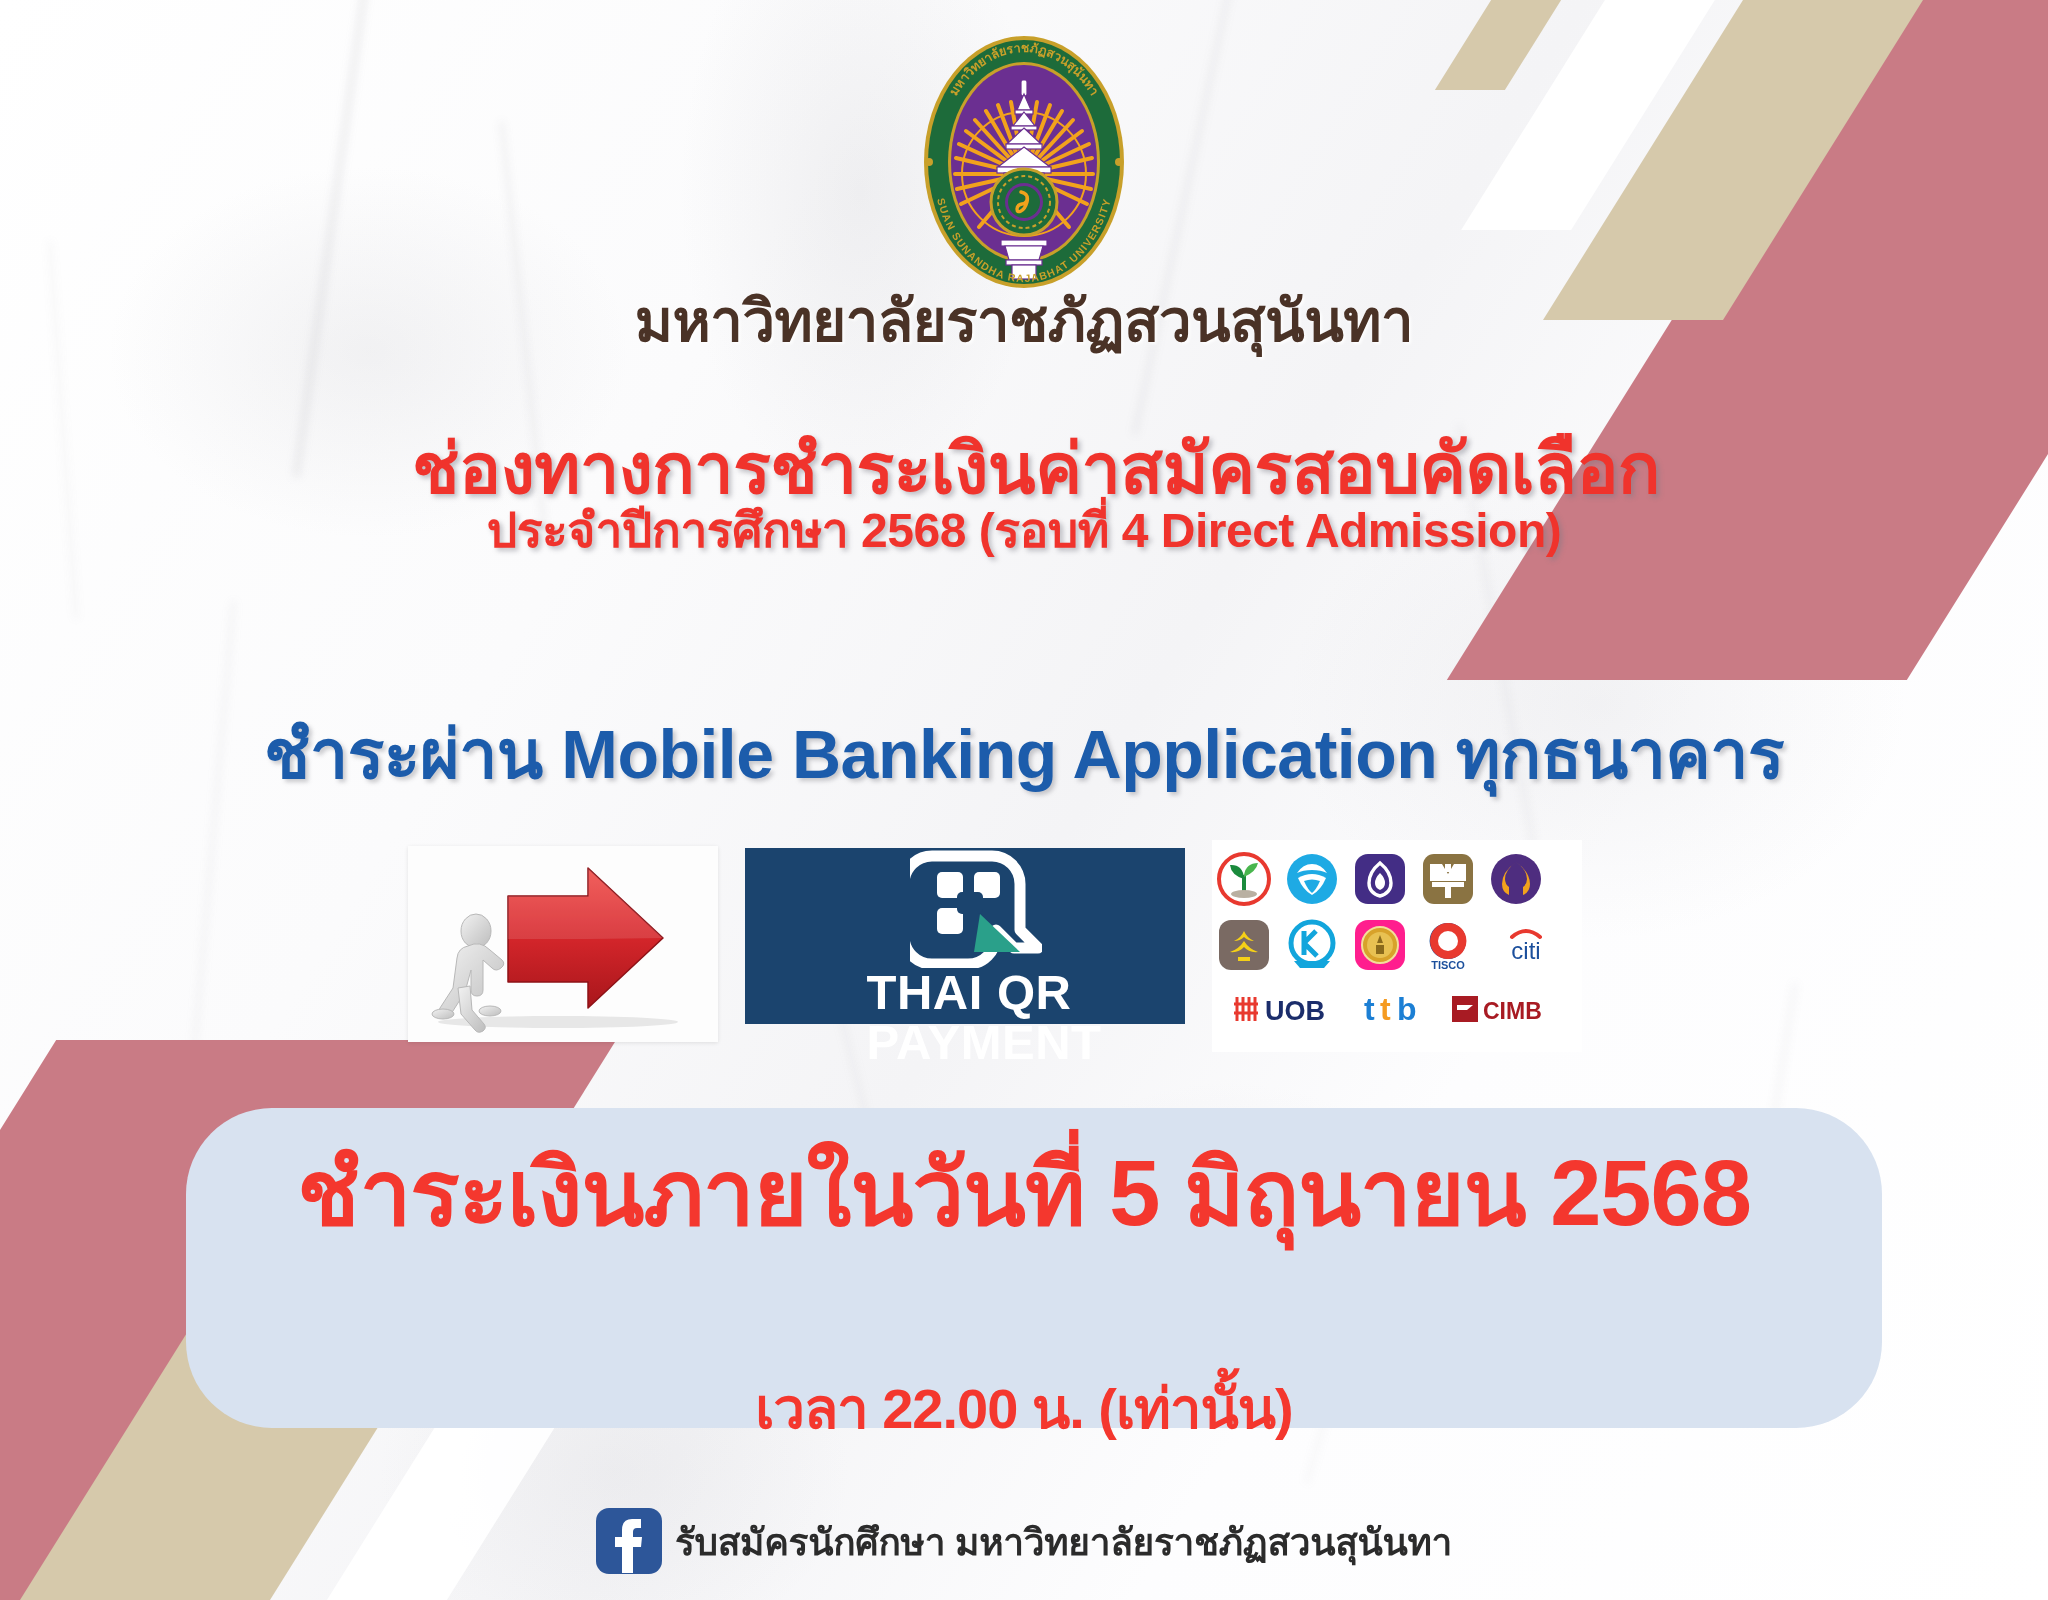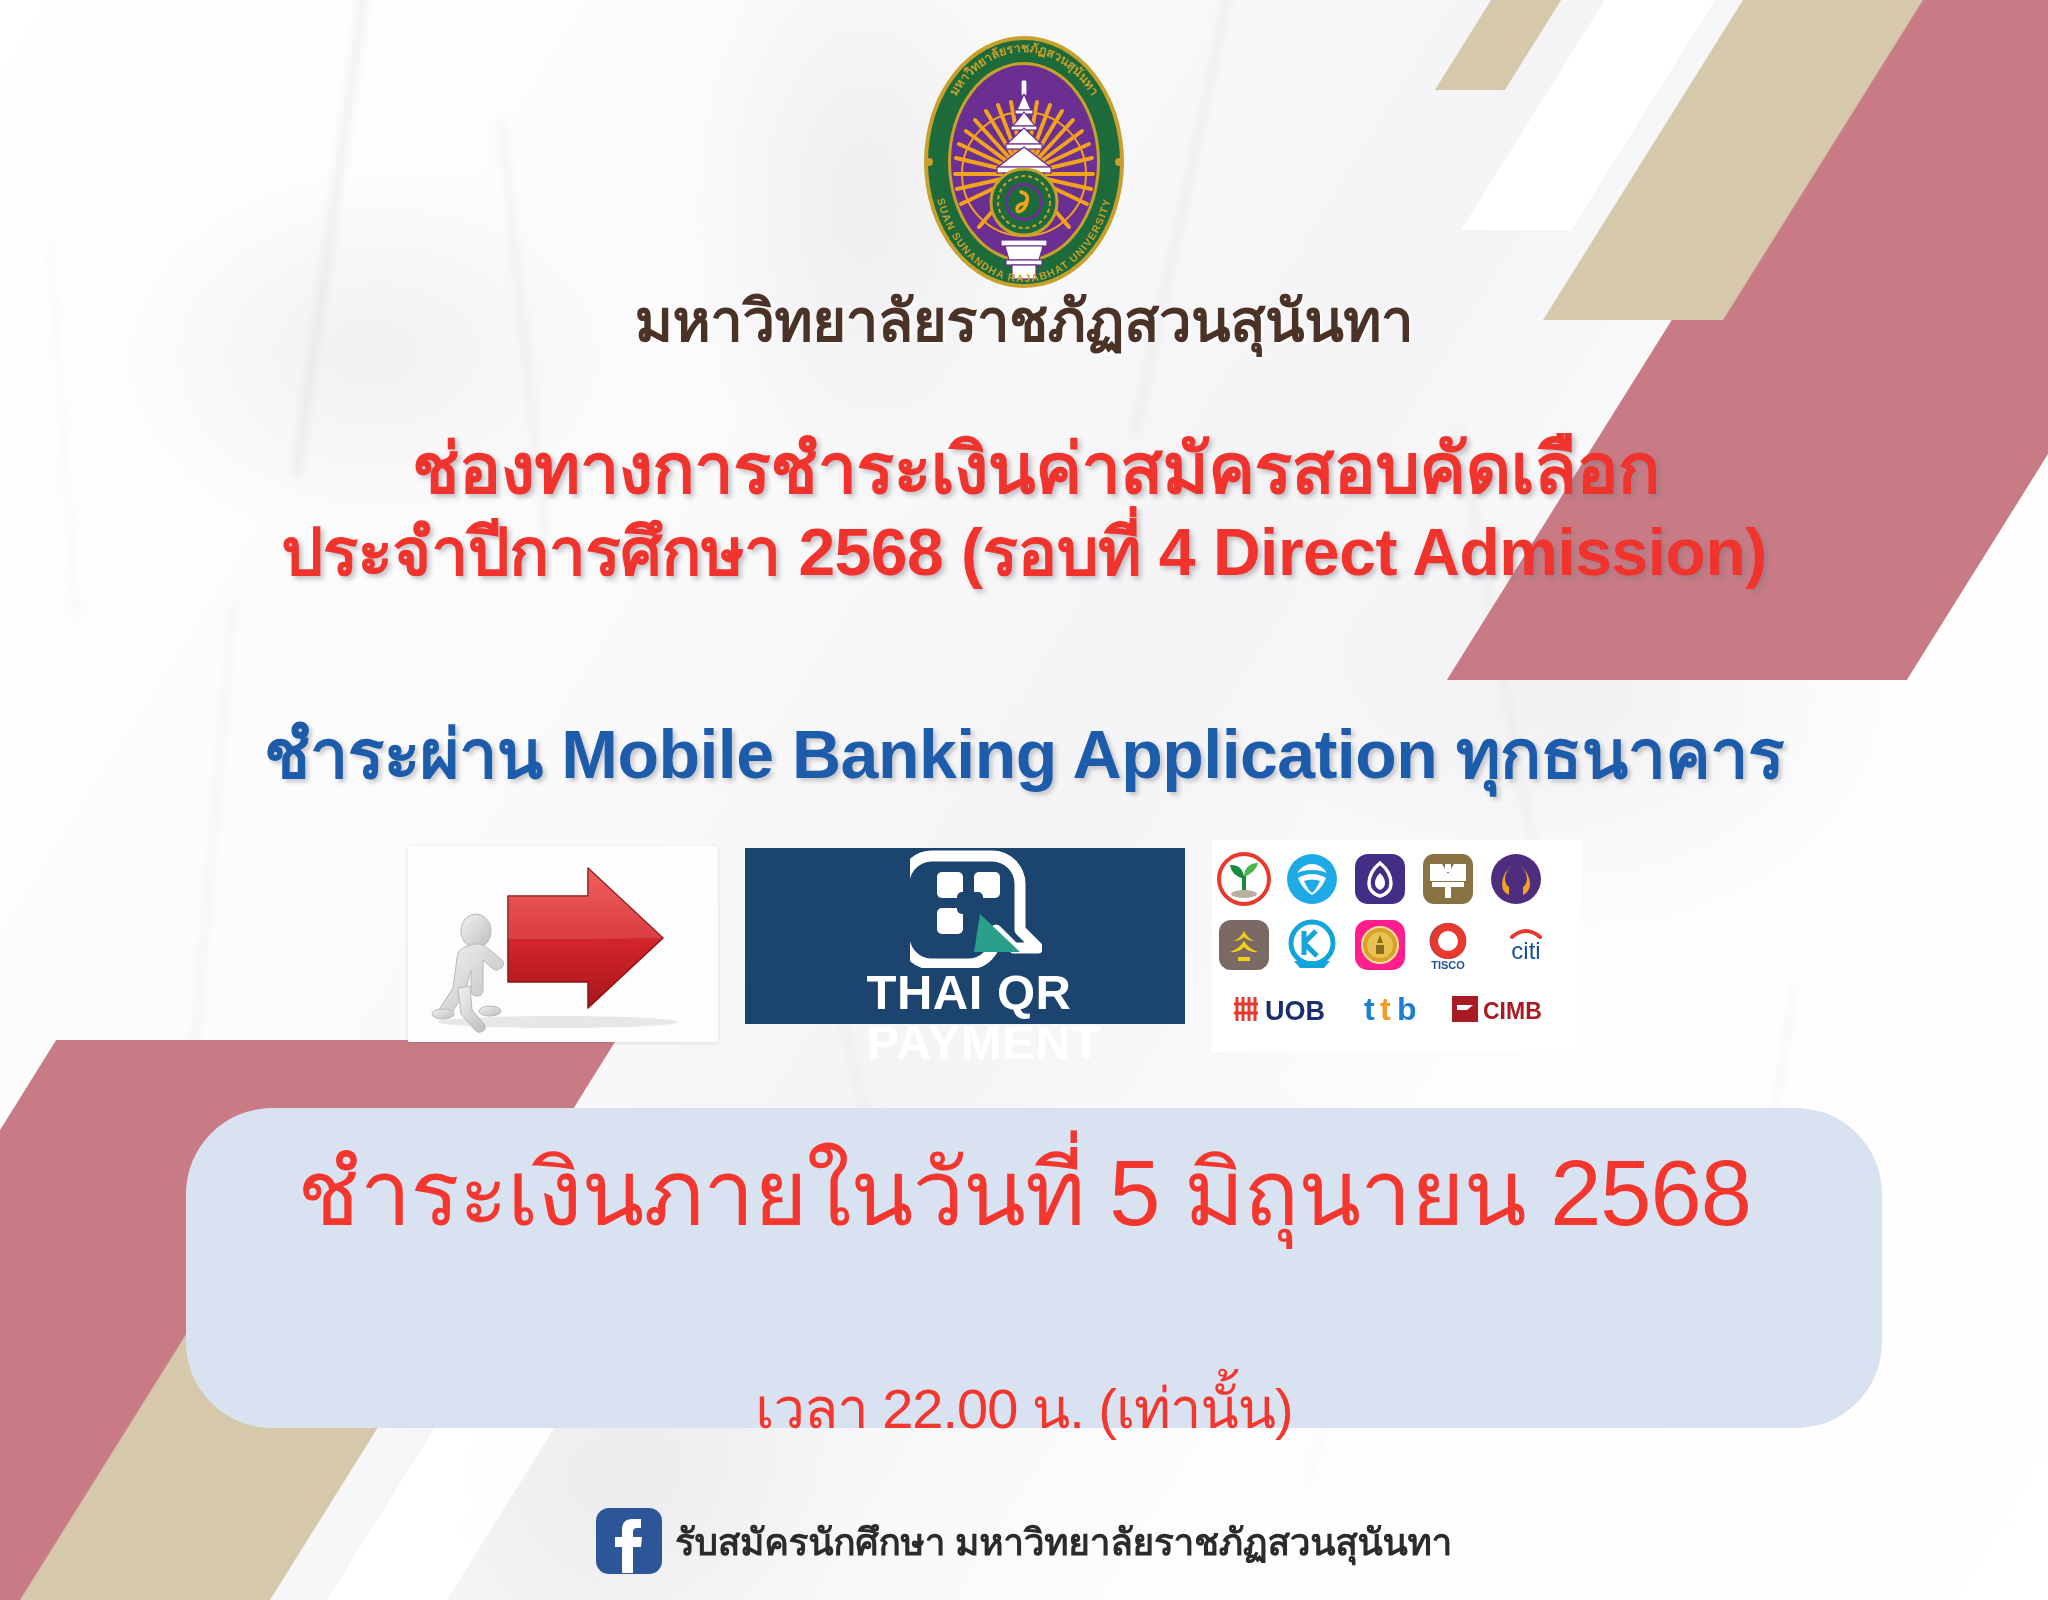--- a/index.html
+++ b/index.html
@@ -132,21 +132,21 @@
     position: absolute;
     top: 432px;
     left: 0; right: 0;
     text-align: center;
     color: #f0332c;
     font-weight: bold;
     line-height: 1.06;
     text-shadow: 3px 3px 5px rgba(120,120,130,0.45);
   }
   .headline .l1 { display: block; font-size: 70px; letter-spacing: -0.5px; padding-left: 24px; }
-  .headline .l2 { display: block; font-size: 66px; letter-spacing: -0.5px; margin-top: 12px;}
+  .headline .l2 { display: block; font-size: 48px; letter-spacing: -0.5px; margin-top: 0;}
 
   
   .subline {
     position: absolute;
     top: 700px;
     left: 0; right: 0;
     text-align: center;
     color: #1c5cab;
     font-weight: bold;
     font-size: 68px;
@@ -218,21 +218,21 @@
     width: 1696px;
     height: 320px;
     background: #d8e2f0;
     border-radius: 86px;
   }
   .deadline-txt {
     position: absolute;
     left: 0; right: 0;
     text-align: center;
     color: #f4372e;
-    font-weight: normal;
+    font-weight: bold;
     line-height: 1.12;
   }
   .dl1 { top: 1142px; font-size: 92px; letter-spacing: -1px; }
   .dl2 { top: 1378px; font-size: 56px; letter-spacing: -1px; }
 
   
   .footer {
     position: absolute;
     left: 0; right: 0;
     bottom: 26px;

